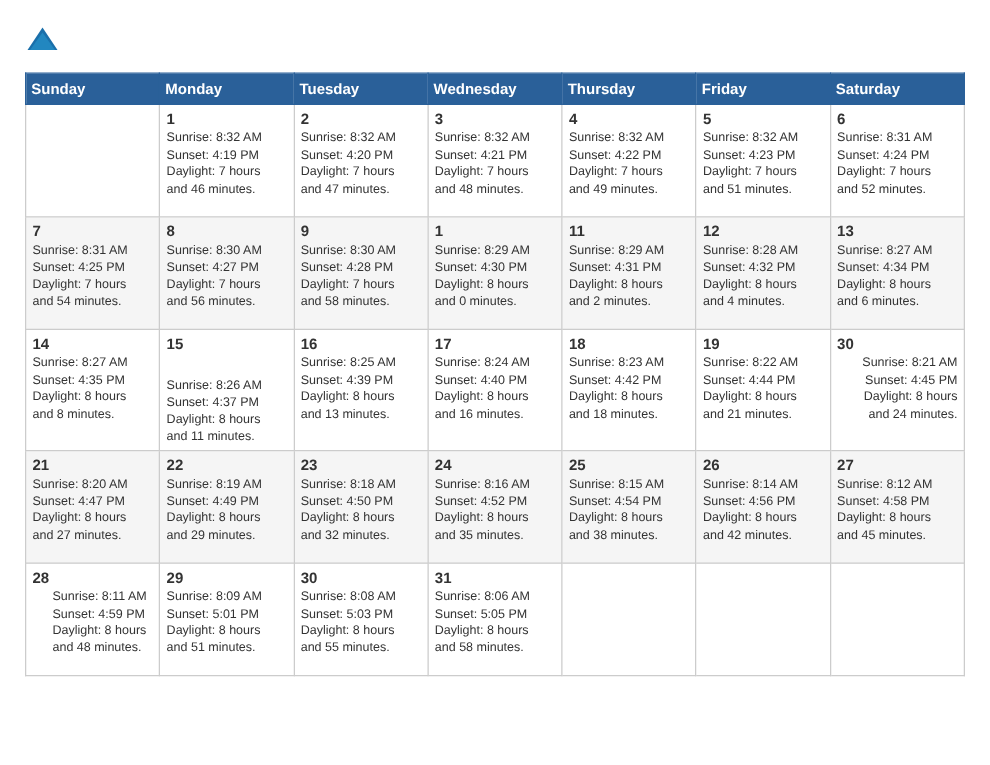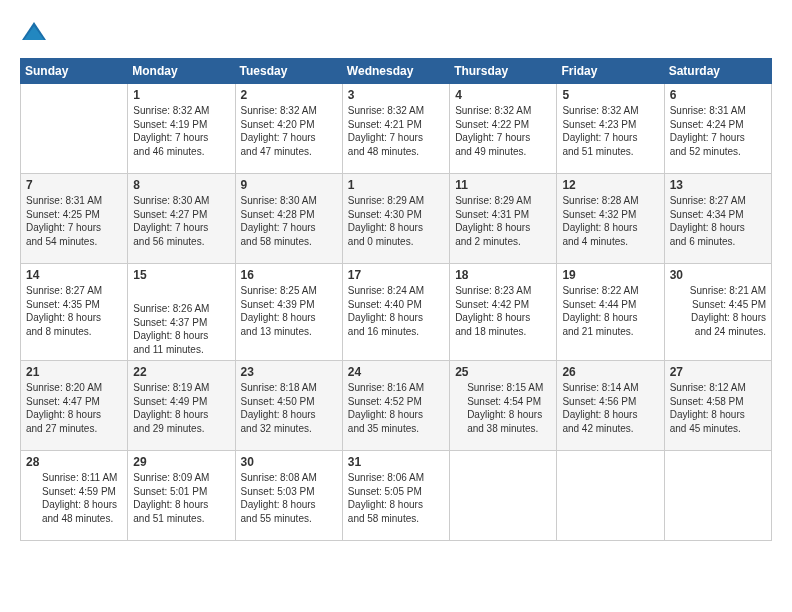--- a/index.html
+++ b/index.html
@@ -306,21 +306,21 @@
           </td>
           <td>
             <span class="day-number">24</span>
             <div class="day-info" style="white-space: pre-line;">Sunrise: 8:16 AM
 Sunset: 4:52 PM
 Daylight: 8 hours
 and 35 minutes.</div>
           </td>
           <td>
             <span class="day-number">25</span>
-            <div class="day-info" style="white-space: pre-line; margin-left: 12px;">Sunrise: 8:15 AM
+            <div class="day-info" style="white-space: pre-line;">Sunrise: 8:15 AM
 Sunset: 4:54 PM
 Daylight: 8 hours
 and 38 minutes.</div>
           </td>
           <td>
             <span class="day-number">26</span>
             <div class="day-info" style="white-space: pre-line;">Sunrise: 8:14 AM
 Sunset: 4:56 PM
 Daylight: 8 hours
 and 42 minutes.</div>

